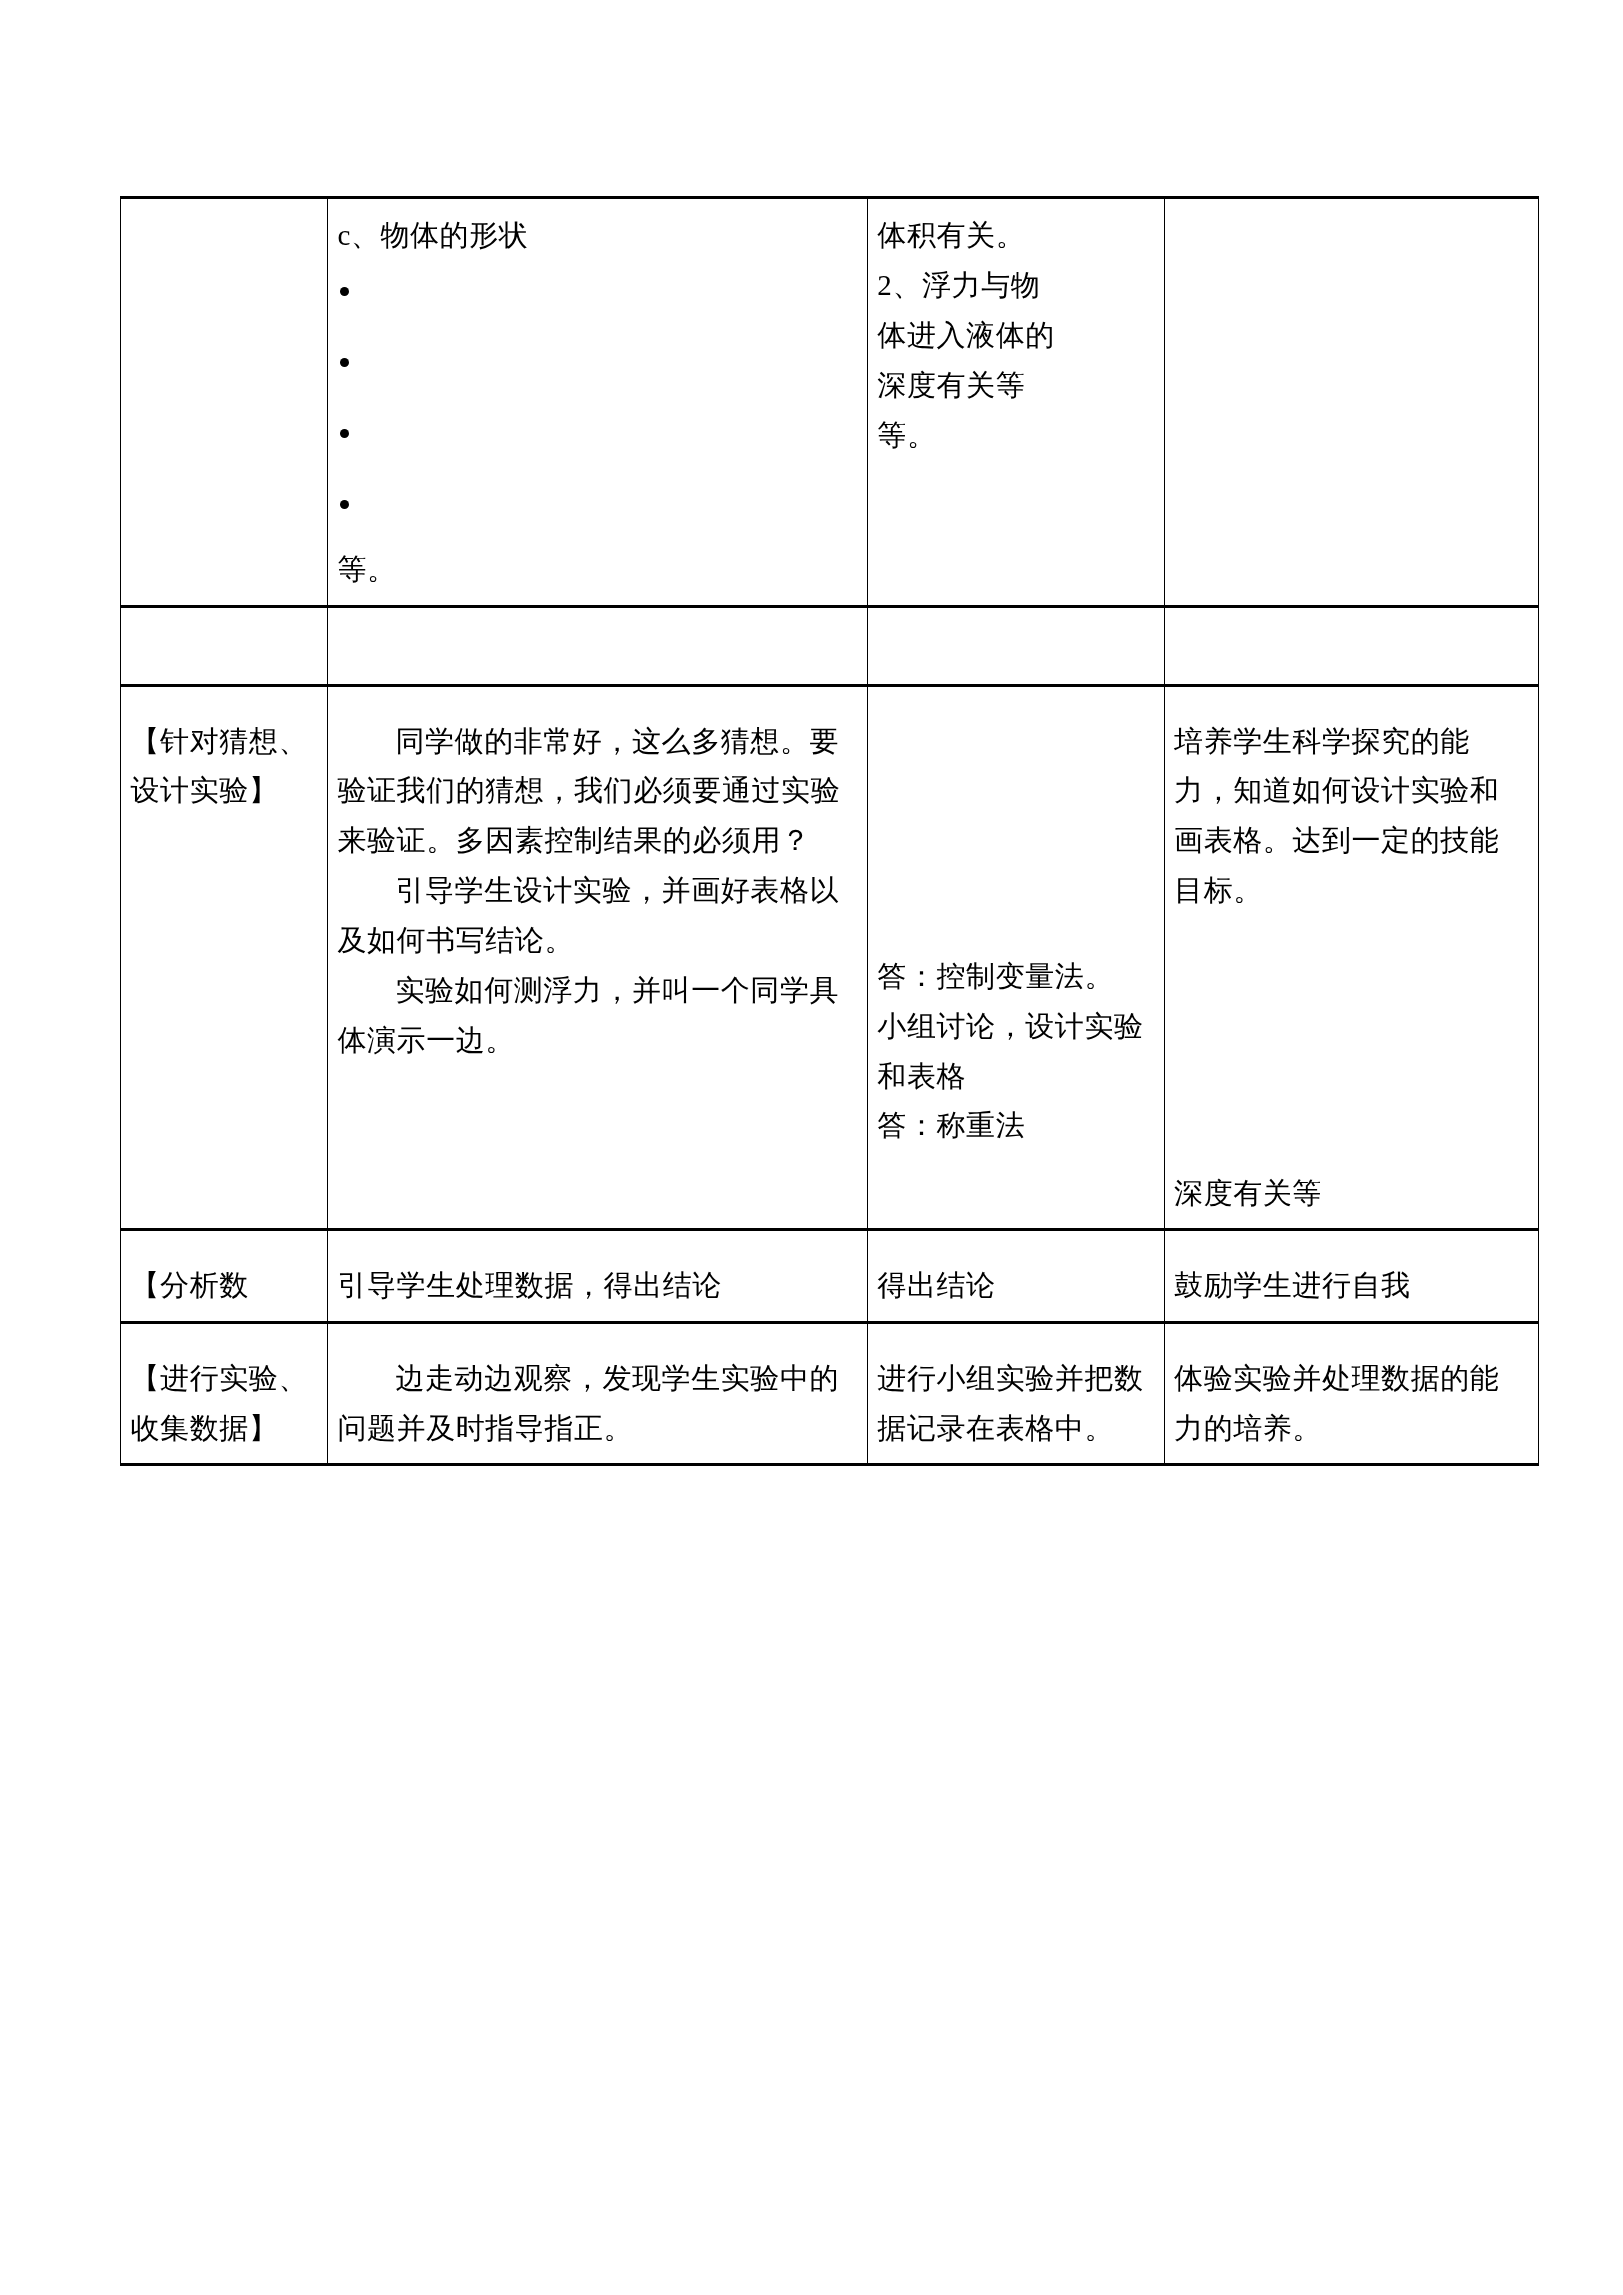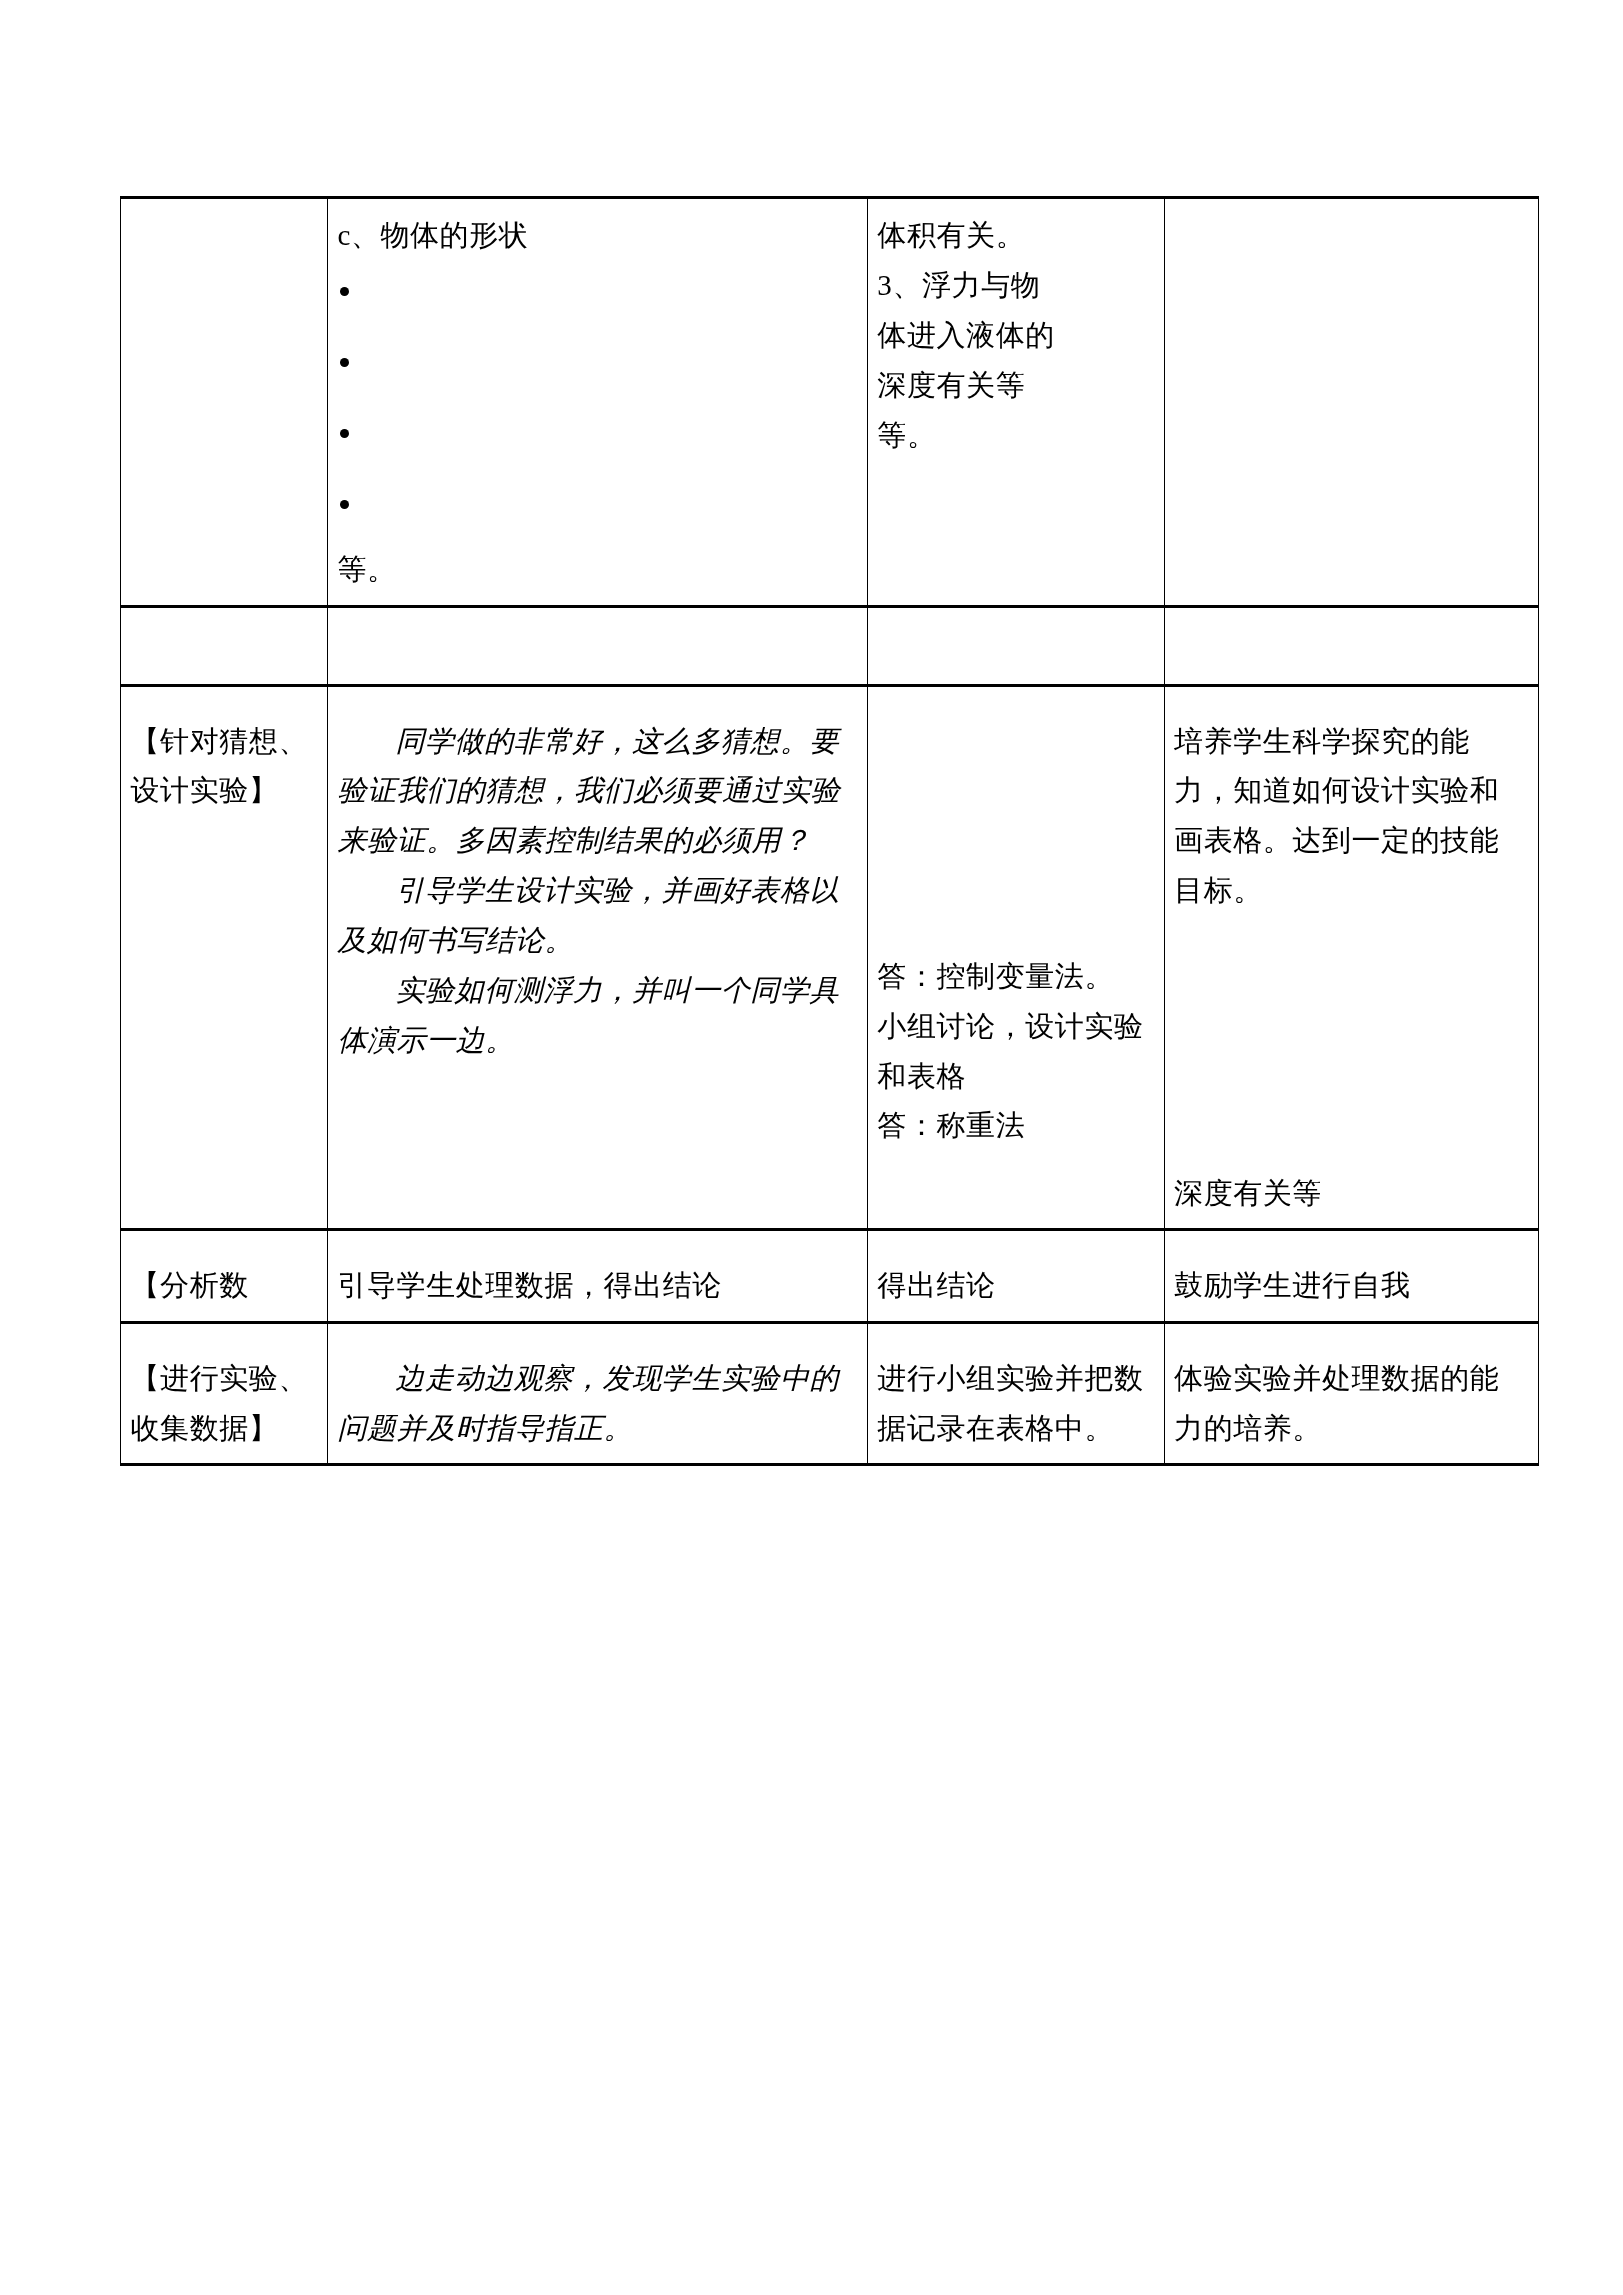--- a/index.html
+++ b/index.html
@@ -52,21 +52,21 @@
   .col-stage  { width: 205px; margin-left: 12px; }
   .col-teach  { width: 535px; }
   .col-stud   { width: 294px; }
   .col-intent { width: 371px; }
 
   .cell-text {
     white-space: pre-wrap;
     margin: 0;
   }
 
-  .indent2 { text-indent: 2em; font-style: italic; }
+  .indent2 { text-indent: 2em; }
 
   .bullet-list {
     list-style: none;
     margin: 0;
     padding: 0;
   }
   .bullet-list li {
     position: relative;
     height: 71px;
     padding-left: 15px;
@@ -112,21 +112,21 @@
           <ul class="bullet-list">
             <li><span></span></li>
             <li><span></span></li>
             <li><span></span></li>
             <li><span></span></li>
           </ul>
           <div class="cell-text">等。</div>
         </td>
         <td class="col-stud">
           <div class="cell-text">体积有关。</div>
-          <div class="cell-text">3、浮力与物</div>
+          <div class="cell-text">2、浮力与物</div>
           <div class="cell-text">体进入液体的</div>
           <div class="cell-text">深度有关等</div>
           <div class="cell-text">等。</div>
         </td>
         <td class="col-intent">
           <div class="cell-text"></div>
         </td>
       </tr>
 
       <tr class="row-spacer">

